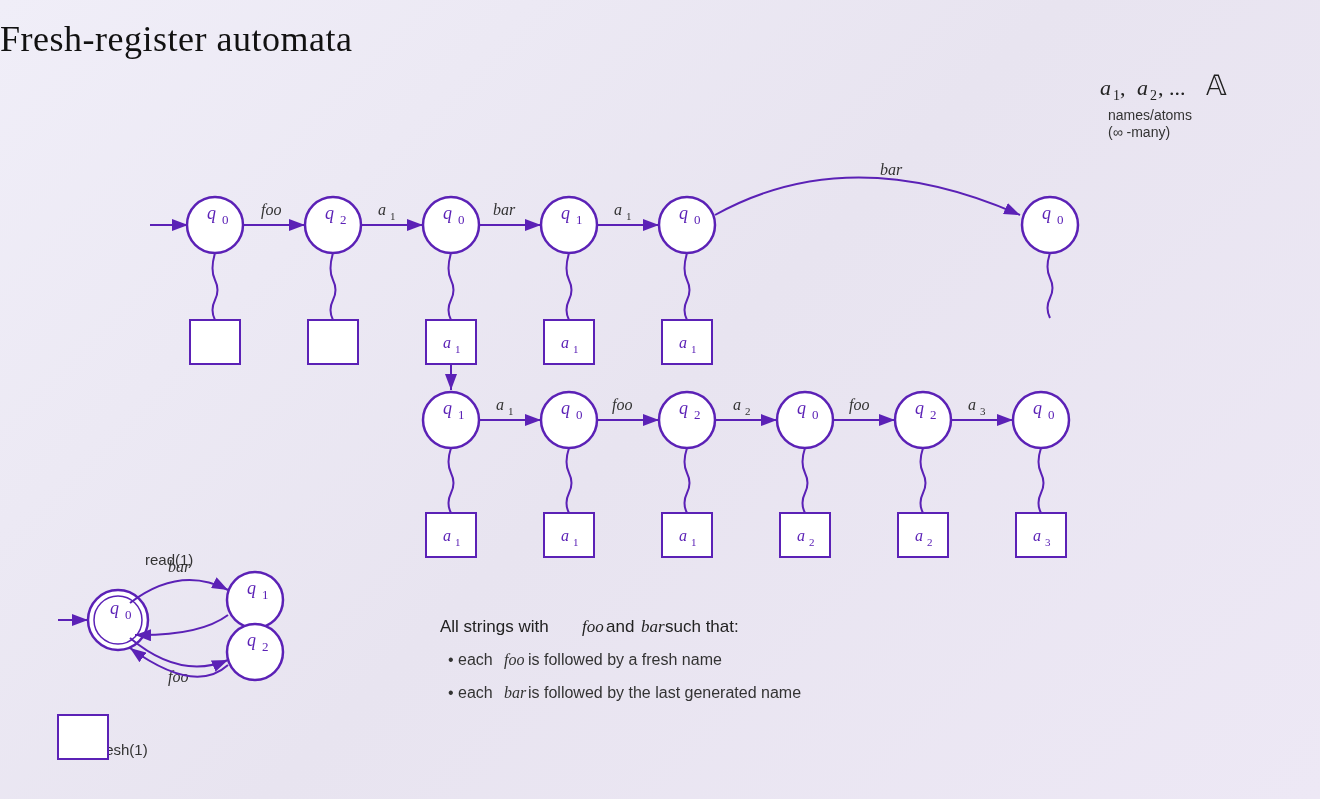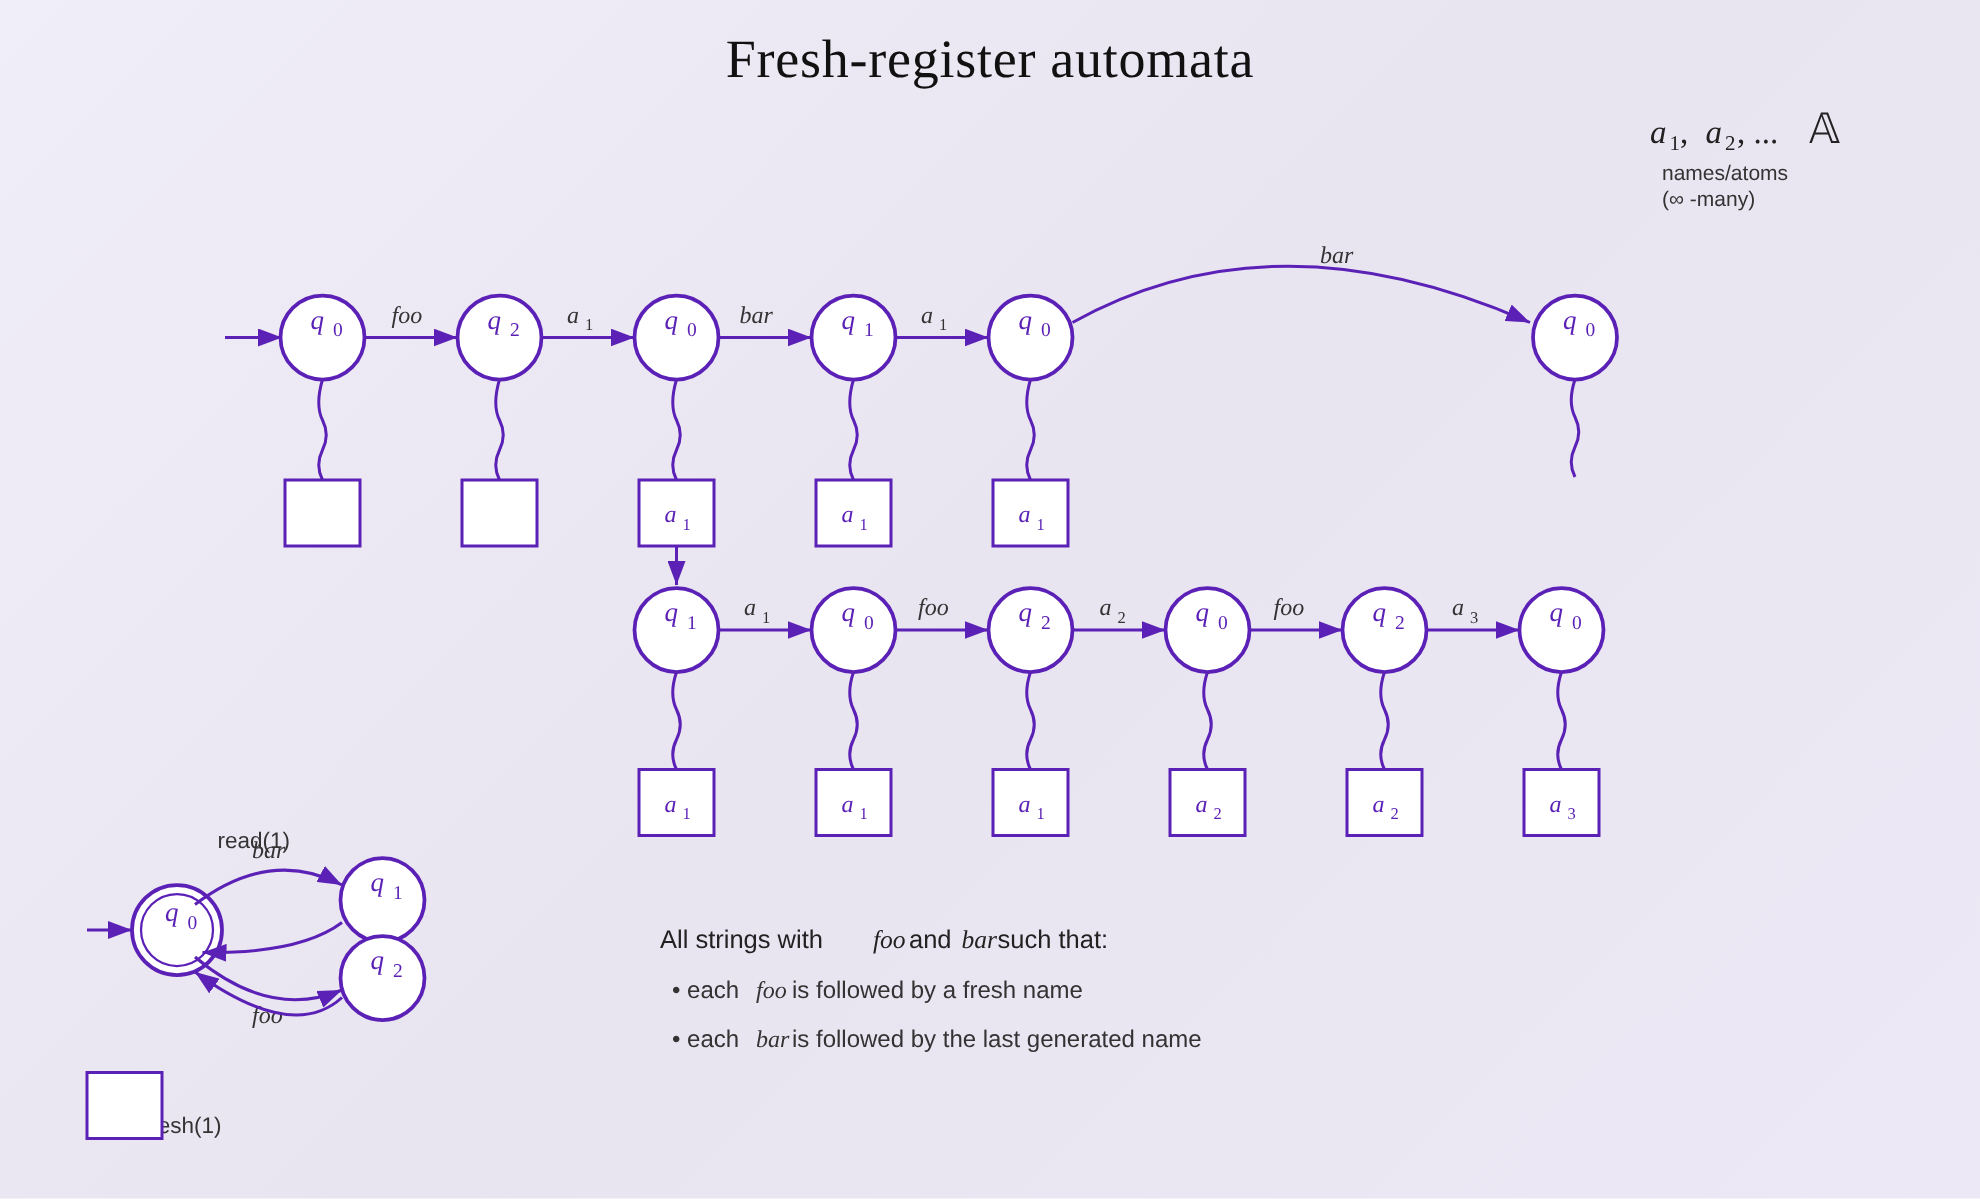--- a/index.html
+++ b/index.html
@@ -6,21 +6,20 @@
     body {
       width: 1320px;
       height: 799px;
       background: linear-gradient(135deg, #f0eef8 0%, #e8e4f0 50%, #ede8f5 100%);
       font-family: 'Georgia', serif;
       overflow: hidden;
       position: relative;
     }
 
     .page-title {
-      text-align: center;
       font-size: 36px;
       font-weight: 400;
       color: #111;
       padding-top: 18px;
       letter-spacing: 0.5px;
     }
 
     svg.main-diagram {
       position: absolute;
       top: 0;

